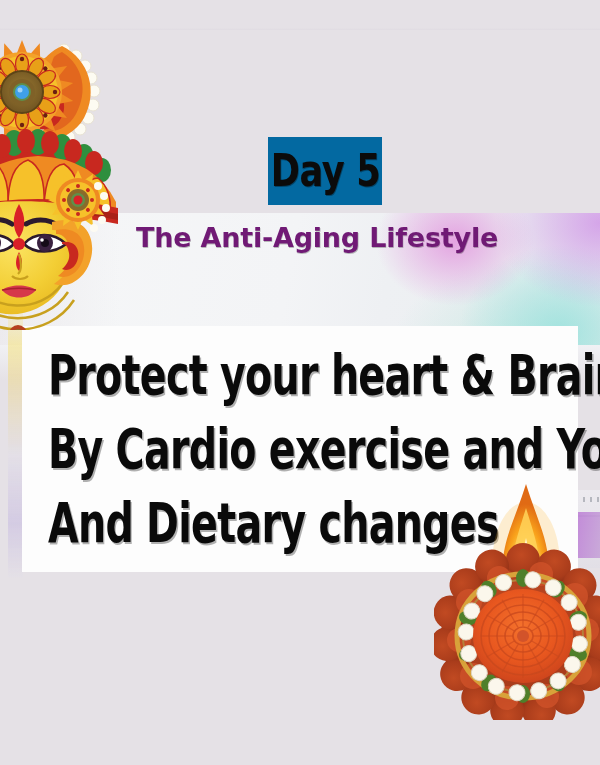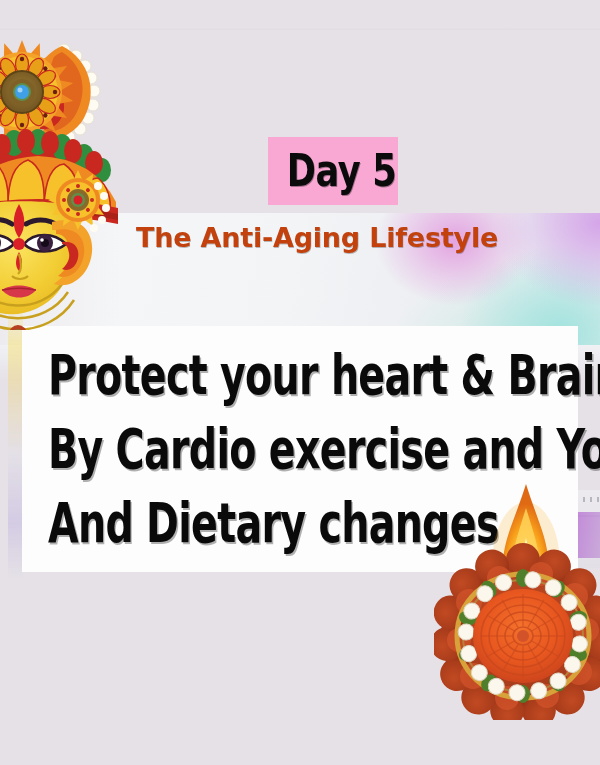--- a/index.html
+++ b/index.html
@@ -124,25 +124,24 @@
     opacity: .55;
   }
 
   
   .day-badge {
     position: absolute;
     left: 268px;
     top: 137px;
     width: 114px;
     height: 68px;
-    background: #f9a8d4;
+    background: #0369a1;
     display: flex;
     align-items: center;
     justify-content: center;
-    padding-left: 16px;
   }
   .day-badge-text {
     font-family: "DejaVu Sans", sans-serif;
     font-weight: 700;
     font-size: 44px;
     line-height: 1;
     color: #0b0b0b;
     letter-spacing: -.5px;
     transform: scaleX(.80);
     transform-origin: center;
@@ -154,21 +153,21 @@
   .subtitle {
     position: absolute;
     left: 0;
     right: 0;
     top: 222px;
     text-align: center;
     font-family: "DejaVu Sans", sans-serif;
     font-weight: 700;
     font-size: 27px;
     line-height: 1.22;
-    color: #c2410c;
+    color: #701a75;
     letter-spacing: -.2px;
     padding-left: 34px;
     box-sizing: border-box;
     text-shadow: .6px .6px 0 rgba(0,0,0,.25);
   }
   .subtitle span { display: block; }
 
   
   .headline-card {
     position: absolute;

